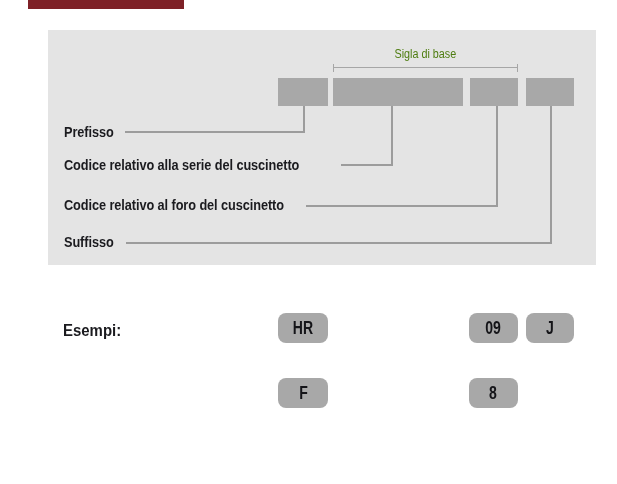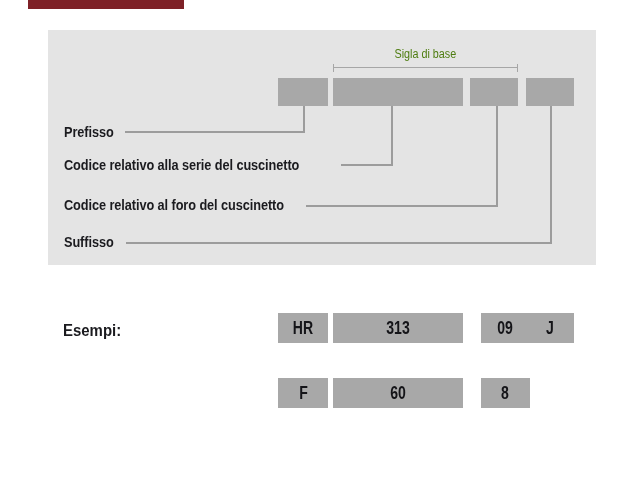--- a/index.html
+++ b/index.html
@@ -59,26 +59,26 @@
   .examples-heading{
     position:absolute;left:63px;top:321px;font-size:17px;line-height:20px;font-weight:700;
     color:#1b1b1f;white-space:nowrap;transform:scaleX(.88);transform-origin:left top;
   }
   .ex-row{position:absolute;left:0;width:617px;height:30px;}
   .ex-row.r1{top:313px;}
   .ex-row.r2{top:378px;}
   .ebox{
     position:absolute;top:0;height:30px;background:#a8a8a8;
     display:flex;align-items:center;justify-content:center;
-    font-size:18px;font-weight:700;color:#141418;
+    font-size:18px;font-weight:700;color:#141418;border-radius:8px;
   }
   .ebox span{display:inline-block;transform:scaleX(.78);transform-origin:center;white-space:nowrap;}
   .ebox.e1{left:278px;width:50px;}
   .ebox.e2{left:333px;width:130px;}
-  .ebox.e3{left:481px;width:49px;}
+  .ebox.e3{left:469px;width:49px;}
   .ebox.e4{left:526px;width:48px;}
 </style>
 </head>
 <body>
 
 <div class="stage">
 
   <div class="redbar"></div>
 
   <div class="panel">
@@ -108,36 +108,30 @@
     <div class="dlabel suffix">Suffisso</div>
 
   </div>
 
   <div class="examples-heading">Esempi:</div>
 
   <div class="ex-row r1">
     <div class="ebox e1">
       <span>HR</span>
     </div>
-    <div class="ebox e2">
-      <span>313</span>
-    </div>
     <div class="ebox e3">
       <span>09</span>
     </div>
     <div class="ebox e4">
       <span>J</span>
     </div>
   </div>
 
   <div class="ex-row r2">
     <div class="ebox e1">
       <span>F</span>
     </div>
-    <div class="ebox e2">
-      <span>60</span>
-    </div>
     <div class="ebox e3">
       <span>8</span>
     </div>
   </div>
 
 </div>
 
 </body></html>

